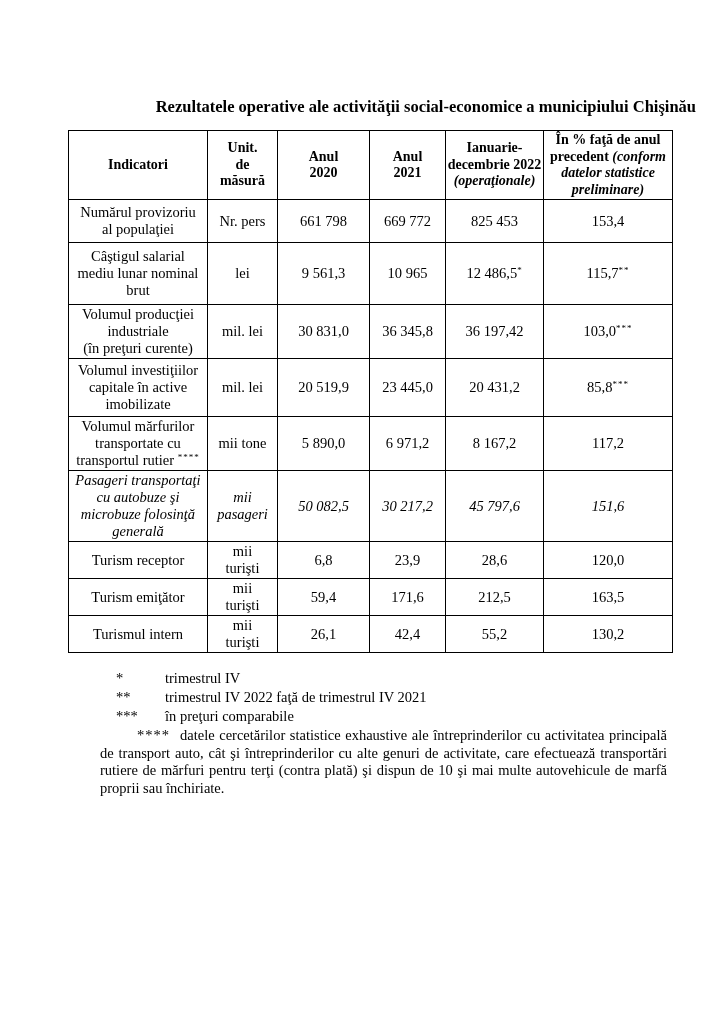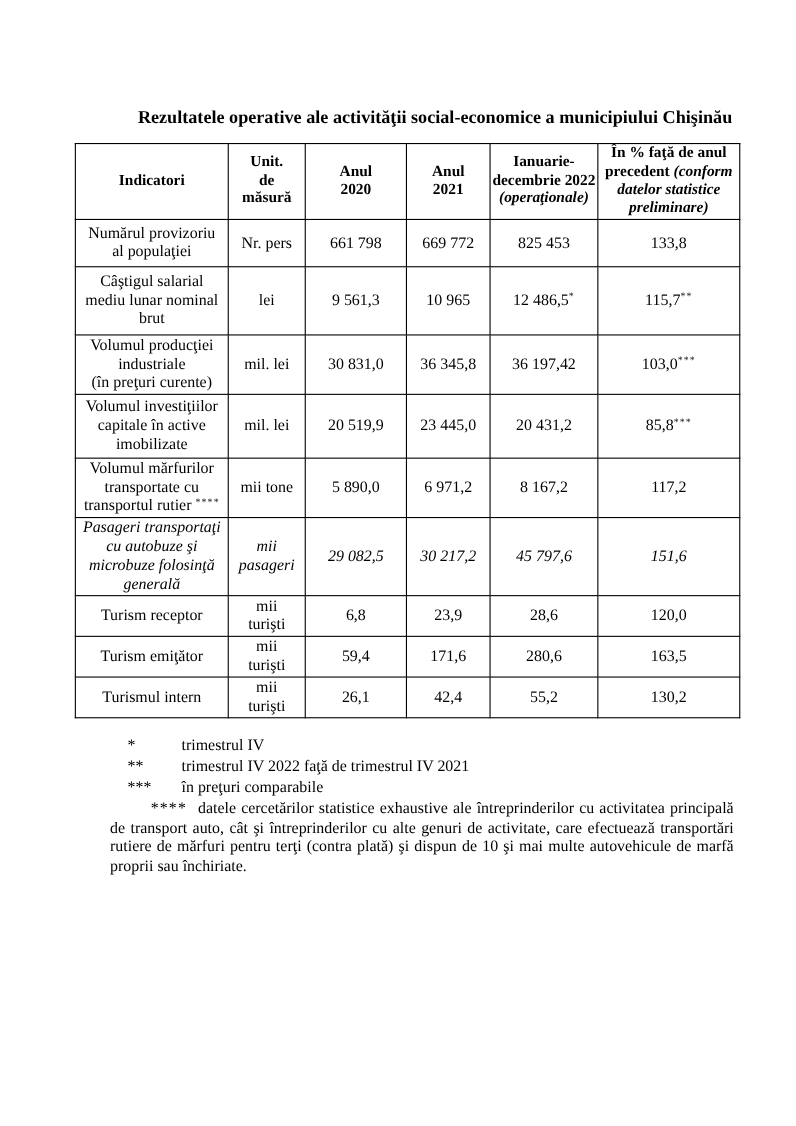--- a/index.html
+++ b/index.html
@@ -12,21 +12,21 @@
   .page {
     position: relative;
     width: 724px; height: 1024px;
     background: #fff;
     overflow: hidden;
   }
   .doc-title {
     padding-top: 97px;
     margin-left: 95px;
     margin-right: 28px;
-    text-align: center;
+    text-align: right;
     font-size: 16.5px;
     font-weight: bold;
     line-height: 19px;
   }
   table.ind {
     border-collapse: collapse;
     table-layout: fixed;
     margin: 14px 0 0 68px;
     width: 604px;
   }
@@ -112,21 +112,21 @@
       </tr>
     </thead>
     <tbody>
       <tr class="r0">
         <td class="c1"><span class="pre">Numărul provizoriu
 al populaţiei</span><sup class="star"></sup></td>
         <td><span class="pre">Nr. pers</span></td>
         <td><span>661 798</span></td>
         <td><span>669 772</span></td>
         <td><span>825 453</span><sup class="star"></sup></td>
-        <td><span>133,8</span><sup class="star"></sup></td>
+        <td><span>153,4</span><sup class="star"></sup></td>
       </tr>
       <tr class="r1">
         <td class="c1"><span class="pre">Câştigul salarial
 mediu lunar nominal
 brut</span><sup class="star"></sup></td>
         <td><span class="pre">lei</span></td>
         <td><span>9 561,3</span></td>
         <td><span>10 965</span></td>
         <td><span>12 486,5</span><sup class="star">*</sup></td>
         <td><span>115,7</span><sup class="star">**</sup></td>
@@ -161,41 +161,41 @@
         <td><span>8 167,2</span><sup class="star"></sup></td>
         <td><span>117,2</span><sup class="star"></sup></td>
       </tr>
       <tr class="r5">
         <td class="c1"><span class="pre">Pasageri transportaţi
 cu autobuze şi
 microbuze folosinţă
 generală</span><sup class="star"></sup></td>
         <td><span class="pre">mii
 pasageri</span></td>
-        <td><span>29 082,5</span></td>
+        <td><span>50 082,5</span></td>
         <td><span>30 217,2</span></td>
         <td><span>45 797,6</span><sup class="star"></sup></td>
         <td><span>151,6</span><sup class="star"></sup></td>
       </tr>
       <tr class="r6">
         <td class="c1"><span class="pre">Turism receptor</span><sup class="star"></sup></td>
         <td><span class="pre">mii
 turişti</span></td>
         <td><span>6,8</span></td>
         <td><span>23,9</span></td>
         <td><span>28,6</span><sup class="star"></sup></td>
         <td><span>120,0</span><sup class="star"></sup></td>
       </tr>
       <tr class="r7">
         <td class="c1"><span class="pre">Turism emiţător</span><sup class="star"></sup></td>
         <td><span class="pre">mii
 turişti</span></td>
         <td><span>59,4</span></td>
         <td><span>171,6</span></td>
-        <td><span>280,6</span><sup class="star"></sup></td>
+        <td><span>212,5</span><sup class="star"></sup></td>
         <td><span>163,5</span><sup class="star"></sup></td>
       </tr>
       <tr class="r8">
         <td class="c1"><span class="pre">Turismul intern</span><sup class="star"></sup></td>
         <td><span class="pre">mii
 turişti</span></td>
         <td><span>26,1</span></td>
         <td><span>42,4</span></td>
         <td><span>55,2</span><sup class="star"></sup></td>
         <td><span>130,2</span><sup class="star"></sup></td>

